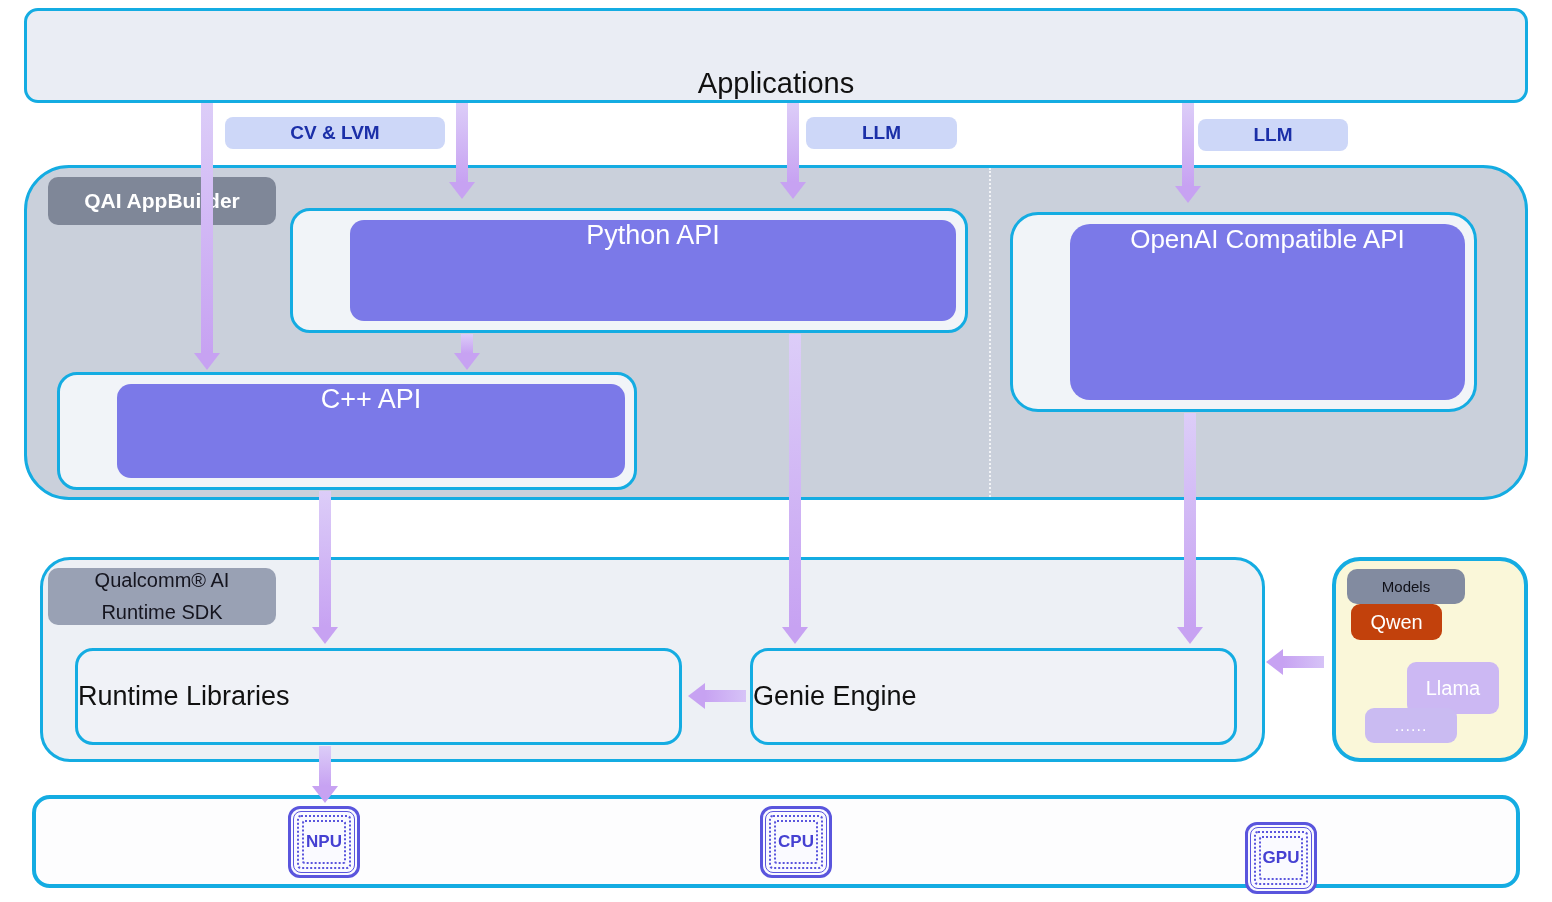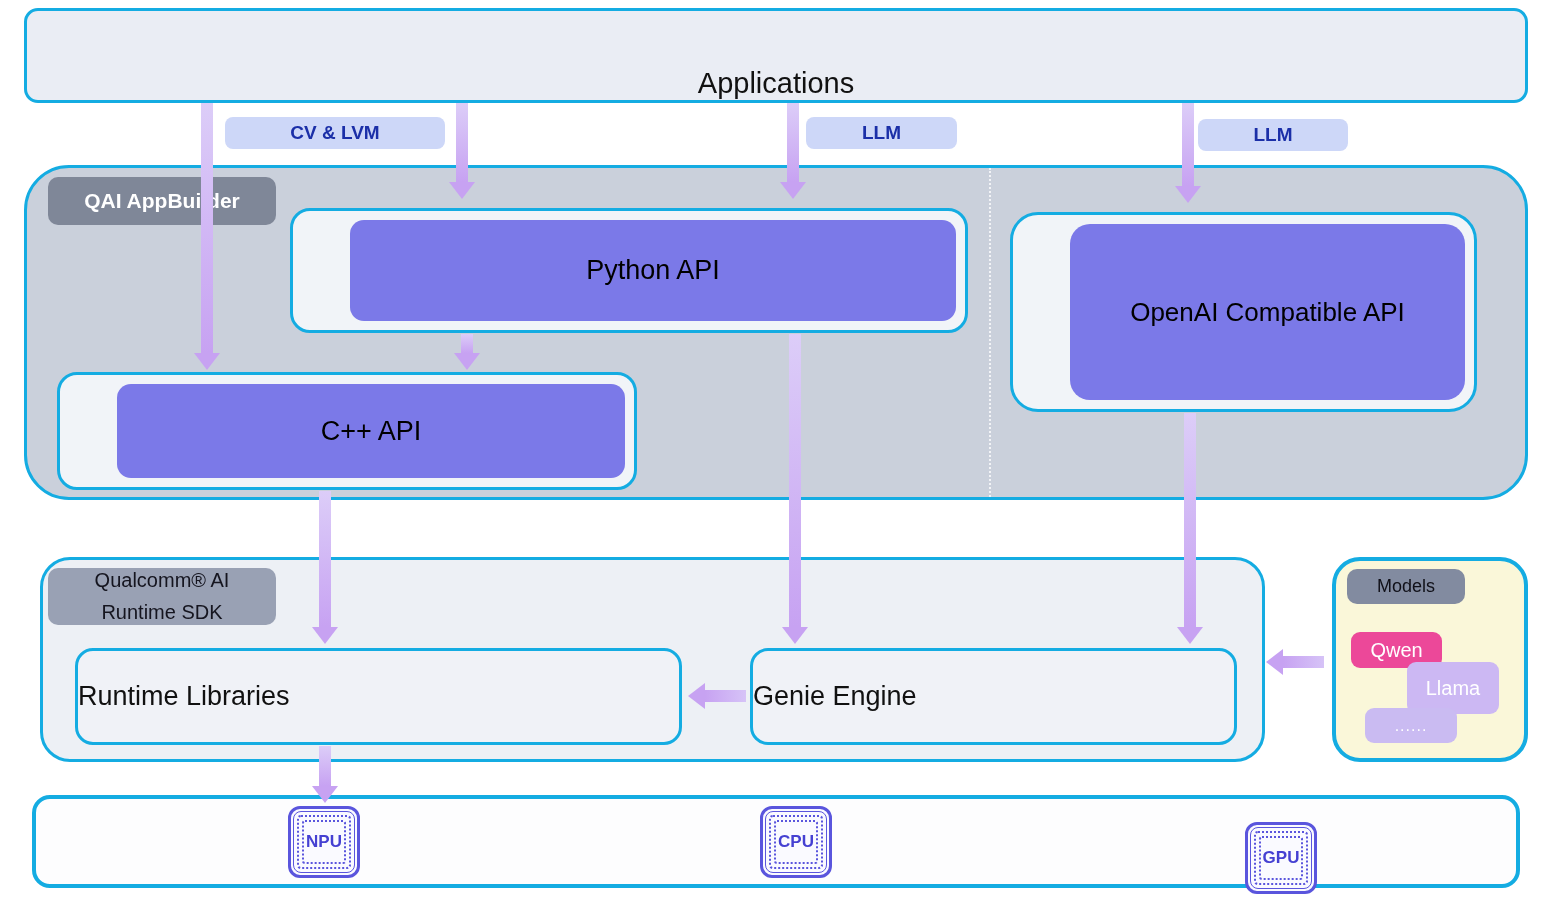--- a/index.html
+++ b/index.html
@@ -18,42 +18,42 @@
   .qai-container{left:24px;top:165px;width:1504px;height:335px;border-radius:45px;background:#cad0db;}
   .qai-divider{position:absolute;left:989px;top:168px;height:329px;width:0;
     border-left:2px dotted rgba(255,255,255,0.75);}
   .gray-tag{position:absolute;border-radius:10px;display:flex;flex-direction:column;
     align-items:center;justify-content:center;box-sizing:border-box;}
   .tag-appbuilder{left:48px;top:177px;width:228px;height:48px;background:#7f8798;
     color:#ffffff;font-weight:bold;font-size:21px;}
   .tag-qualcomm{left:48px;top:568px;width:228px;height:57px;background:#99a1b4;
     color:#15151f;font-size:20px;line-height:25px;gap:7px;}
   .tag-models{left:1347px;top:569px;width:118px;height:35px;background:#828ba0;
-    color:#101018;font-size:18px;}
+    color:#101018;font-size:15px;}
   
   .api-outer{background:#f1f4f8;}
   .api-inner{position:absolute;inset:9px;background:#7b79e8;border-radius:14px;
-    display:flex;align-items:center;justify-content:center;color:#000000;margin-left:48px;}
+    display:flex;align-items:flex-start;justify-content:center;color:#ffffff;margin-left:48px;}
   .python-outer{left:290px;top:208px;width:678px;height:125px;border-radius:20px;}
   .openai-outer{left:1010px;top:212px;width:467px;height:200px;border-radius:28px;}
   .openai-outer .api-inner{border-radius:20px;}
   .cpp-outer{left:57px;top:372px;width:580px;height:118px;border-radius:20px;}
   .api-label-lg{font-size:27px;}
   .api-label-md{font-size:26px;}
   
   .sdk-container{left:40px;top:557px;width:1225px;height:205px;border-radius:30px;background:#edf0f5;}
   .white-box{background:#f0f2f7;border-radius:18px;display:flex;align-items:center;
     color:#111;font-size:27px;}
   .runtime-box{left:75px;top:648px;width:607px;height:97px;}
   .genie-box{left:750px;top:648px;width:487px;height:97px;}
   
   .models-box{left:1332px;top:557px;width:196px;height:205px;border-radius:28px;background:#faf7d9;border-width:4px;}
   .model-chip{position:absolute;border-radius:9px;color:#ffffff;font-size:20px;
     display:flex;align-items:center;justify-content:center;}
-  .chip-qwen{left:1351px;top:632px;width:91px;height:36px;background:#ec4899;}
+  .chip-qwen{left:1351px;top:604px;width:91px;height:36px;background:#c2410c;}
   .chip-llama{left:1407px;top:662px;width:92px;height:52px;background:#ccb8f3;}
   .chip-dots-model{left:1365px;top:708px;width:92px;height:35px;background:#cabbf2;font-size:16px;letter-spacing:1px;}
   
   .hw-box{left:32px;top:795px;width:1488px;height:93px;border-radius:18px;background:#fdfdfe;border-width:4px;}
   .proc-chip{position:absolute;width:72px;height:72px;background:#fafaff;border:3px solid #5a55dd;
     border-radius:12px;box-sizing:border-box;}
   .proc-frame{position:absolute;inset:2px;border:1px solid #5a55dd;border-radius:8px;}
   .proc-dots-a{position:absolute;inset:6px;border:2.5px dotted #5a55dd;border-radius:4px;}
   .proc-dots-b{position:absolute;inset:11px;border:2.5px dotted #5a55dd;border-radius:3px;}
   .proc-label{position:absolute;inset:0;display:flex;align-items:center;justify-content:center;}

